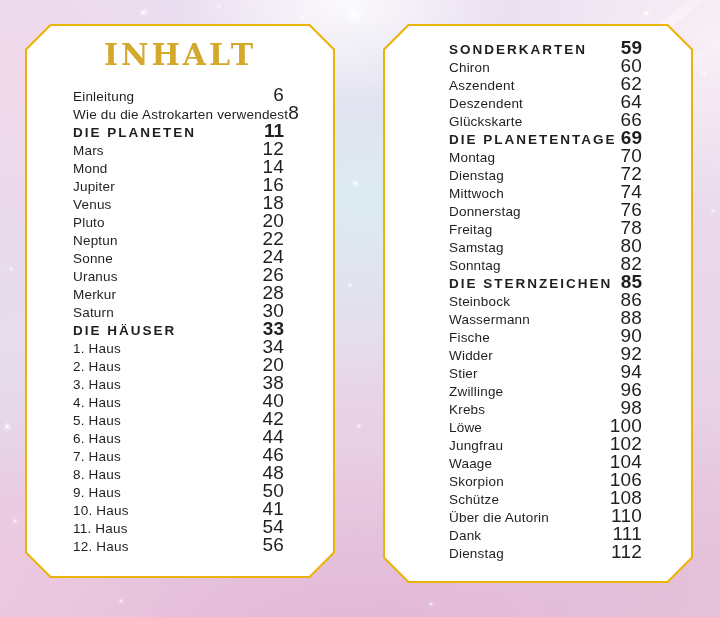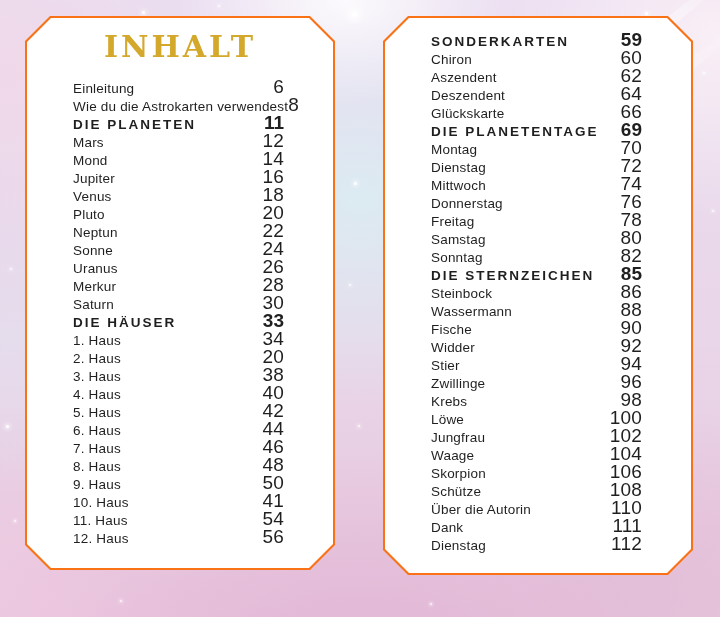--- a/index.html
+++ b/index.html
@@ -26,36 +26,36 @@
     position:absolute;width:140px;height:10px;border-radius:50%;
     background:linear-gradient(90deg,rgba(255,255,255,0),rgba(255,255,255,0.7),rgba(255,255,255,0));
     transform:rotate(-38deg);opacity:.6;
   }
   .sparkle{position:absolute;border-radius:50%;background:#fff;}
   .sparkle.s1{width:3px;height:3px;box-shadow:0 0 4px 1px rgba(255,255,255,0.9);}
   .sparkle.s2{width:2px;height:2px;box-shadow:0 0 3px 1px rgba(255,255,255,0.7);opacity:.8;}
   .sparkle.big{width:5px;height:5px;box-shadow:0 0 10px 4px rgba(255,255,255,0.95);}
 
   
-  .page{position:absolute;top:16px;width:310px;
-    background:#f97316;
+  .page{position:absolute;top:24px;width:310px;
+    background:#eab308;
     clip-path:polygon(25px 0,calc(100% - 25px) 0,100% 25px,100% calc(100% - 25px),calc(100% - 25px) 100%,25px 100%,0 calc(100% - 25px),0 25px);}
   .page-inner{position:absolute;inset:2px;background:#ffffff;
     clip-path:polygon(24px 0,calc(100% - 24px) 0,100% 24px,100% calc(100% - 24px),calc(100% - 24px) 100%,24px 100%,0 calc(100% - 24px),0 24px);}
   #left-page{left:25px;height:554px;}
   #right-page{left:383px;height:559px;}
 
   .inhalt-title{
     margin:12px 0 14px 0;text-align:center;
     font-family:"DejaVu Serif","Liberation Serif",serif;
     font-weight:700;font-size:30px;line-height:34px;letter-spacing:3px;
     color:#d3a82b;
   }
   .toc{padding:0 49px 0 46px;color:#1f1f1f;}
-  #right-page .toc{padding:13px 49px 0 46px;text-align:right;}
+  #right-page .toc{padding:13px 49px 0 64px;text-align:right;}
   .row{height:18px;display:flex;justify-content:space-between;align-items:baseline;
     font-size:13.5px;line-height:18px;letter-spacing:0.2px;}
   .row .num{font-size:19px;}
   .row.header{font-weight:700;letter-spacing:2px;}
   .row.header .lbl{font-size:13.5px;}
   .row.header .num{letter-spacing:0;}
   .row.gap{}
   .toc .row:first-child{margin-top:0;}
   .lbl{white-space:nowrap;}
 </style>

